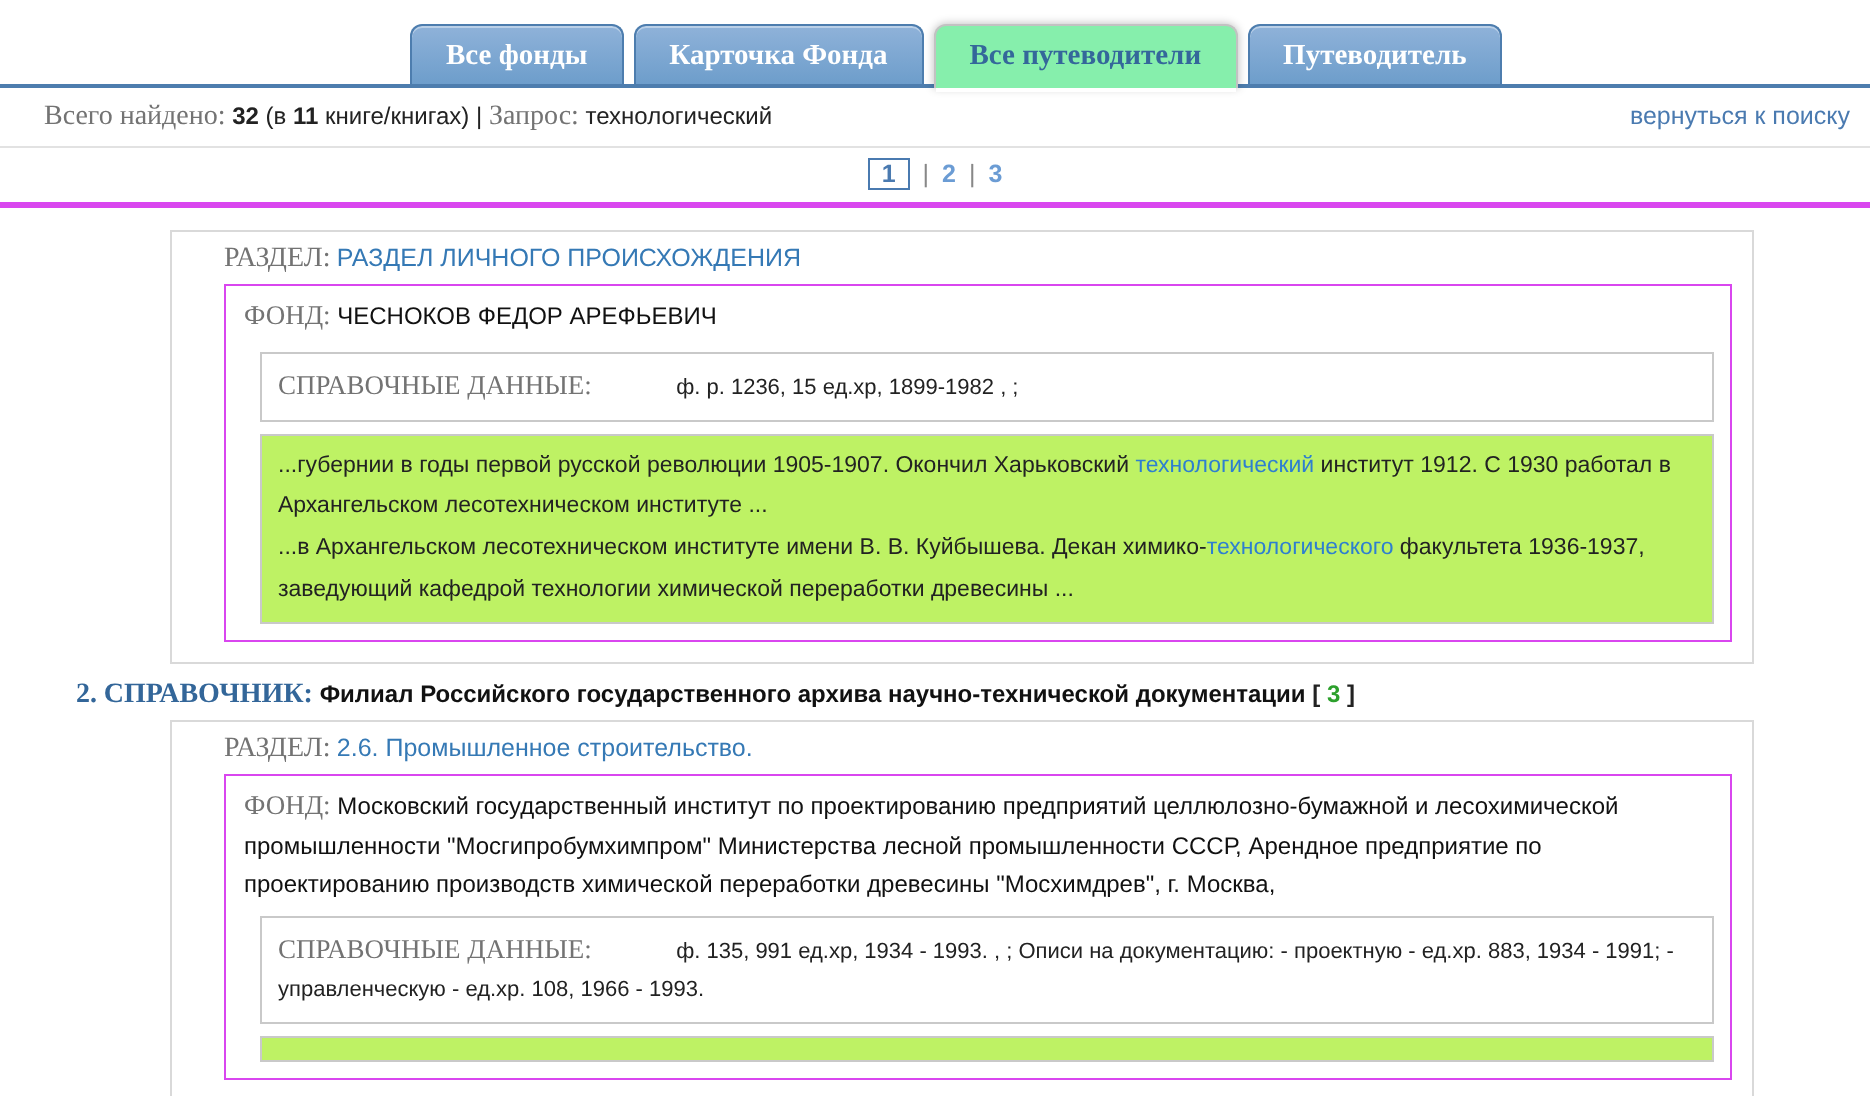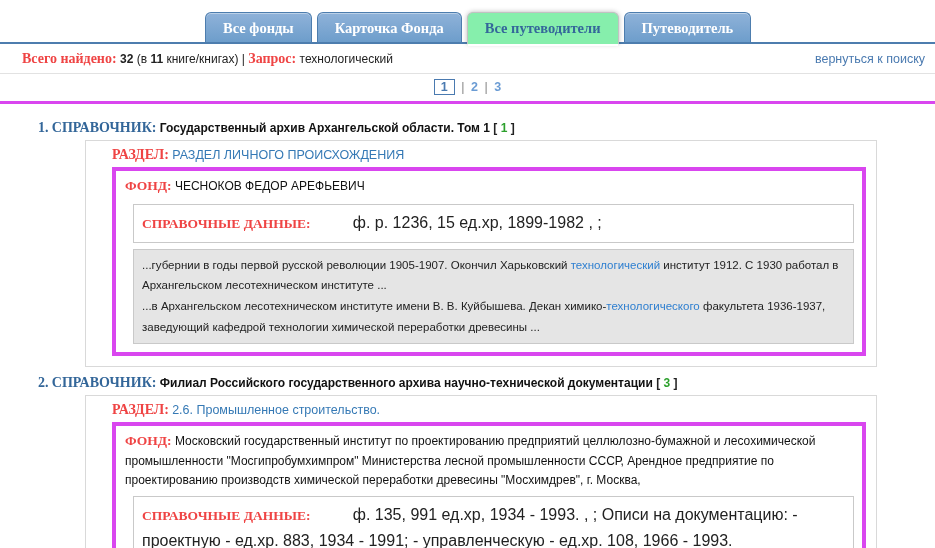--- a/index.html
+++ b/index.html
@@ -26,21 +26,21 @@
     box-shadow: 0 0 5px rgba(0,0,0,.28);
   }
   .tab-underline { position:absolute; left:0; right:0; bottom:0; height:2px; background:#4d7dae; z-index:2; }
   .tab.active::after { content:""; position:absolute; left:0; right:0; bottom:-2px; height:2px; background:#fff; }
 
   
   .summary-row {
     display:flex; justify-content:space-between; align-items:baseline;
     padding:7px 10px 6px 22px; border-bottom:1px solid #e2e2e2;
   }
-  .lbl-serif { color:#ef4444; font-family:"Liberation Serif", serif; font-weight:bold; font-size:14px; }
+  .lbl-serif { color:#737373; font-family:"Liberation Serif", serif; font-weight:normal; font-size:14px; }
   .summary-left { font-size:12px; color:#222; }
   .summary-left b { font-size:12px; }
   .back-link { color:#4a7ab0; font-size:12.5px; text-decoration:none; cursor:pointer; }
 
   
   .pagination { text-align:center; padding:5px 0 6px; border-bottom:3px solid #d946ef; font-size:12.5px; font-weight:bold; }
   .page-current { display:inline-block; border:1px solid #4a7ab0; color:#4a7ab0; background:#fff; padding:0 6px; margin:0 3px; }
   .page-link { color:#6b9cd4; margin:0 3px; text-decoration:none; cursor:pointer; }
   .page-sep { color:#888; font-weight:normal; }
 
@@ -53,32 +53,32 @@
   .bracket { font-weight:bold; color:#222; }
   .count-green { color:#2ca02c; font-weight:bold; }
 
   .razdel-box {
     margin:3px 58px 4px 47px; background:#fff;
     border:1px solid #d9d9d9; padding:6px 10px 10px 26px;
   }
   .razdel-line { margin-bottom:4px; }
   .razdel-link { color:#3579b5; font-size:12.5px; text-decoration:none; cursor:pointer; }
 
-  .fond-box { border:4px solid #d946ef; background:#fff; padding:5px 8px 8px 9px; margin-top:2px; }
+  .fond-box { border:1px solid #d946ef; background:#fff; padding:5px 8px 8px 9px; margin-top:2px; }
   .fond-line { line-height:1.55; font-size:12px; color:#111; margin-bottom:2px; }
   .lbl-serif.sm { font-size:13.5px; }
 
   .data-box {
     border:1px solid #c9c9c9; background:#fff; padding:5px 8px 6px; margin:7px 0 0 8px;
     line-height:1.6;
   }
-  .data-text { font-size:16px; color:#222;padding-left:39px; }
+  .data-text { font-size:11px; color:#222;padding-left:39px; }
 
   .snippet-box {
-    border:1px solid #c9c9c9; background:#e5e5e5; padding:5px 8px 6px; margin:6px 0 0 8px;
+    border:1px solid #c9c9c9; background:#bef264; padding:5px 8px 6px; margin:6px 0 0 8px;
     line-height:1.8; font-size:11.5px; color:#222;
   }
   .hl { color:#2e7fd0; }
 </style>
 </head>
 <body>
 
 <div class="tabs-wrap">
   <div class="tabbar">
     <div class="tab">Все фонды</div>
@@ -107,28 +107,20 @@
   <span class="page-current">1</span>
   <span class="page-sep">|</span>
   <a class="page-link">2</a>
   <span class="page-sep">|</span>
   <a class="page-link">3</a>
 </div>
 
 <div class="results">
 
   <div class="entry">
-    <div class="entry-head">
-      <span class="entry-num">1.</span>
-      <span class="entry-label">СПРАВОЧНИК:</span>
-      <span class="entry-title">Государственный архив Архангельской области. Том 1</span>
-      <span class="bracket">[</span>
-      <span class="count-green">1</span>
-      <span class="bracket">]</span>
-    </div>
     <div class="razdel-box">
       <div class="razdel-line">
         <span class="lbl-serif">РАЗДЕЛ:</span>
         <a class="razdel-link">РАЗДЕЛ ЛИЧНОГО ПРОИСХОЖДЕНИЯ</a>
       </div>
       <div class="fond-box">
         <div class="fond-line">
           <span class="lbl-serif sm">ФОНД:</span>
           <span>ЧЕСНОКОВ ФЕДОР АРЕФЬЕВИЧ</span>
         </div>

